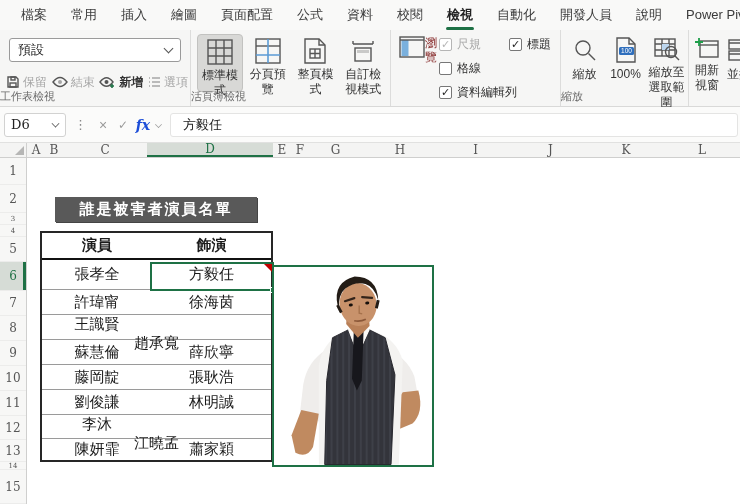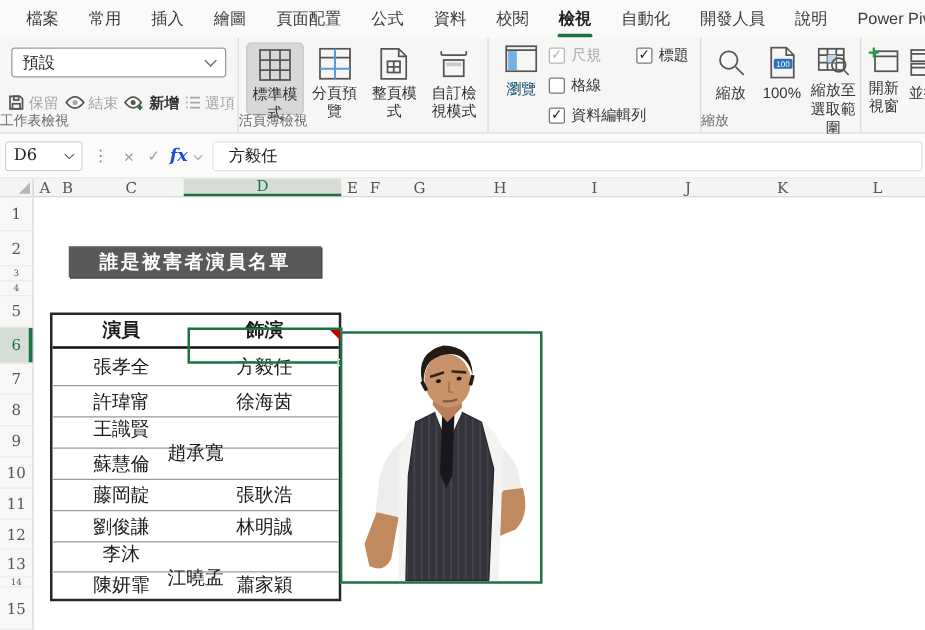--- a/index.html
+++ b/index.html
@@ -40,22 +40,22 @@
 
   
   .g-views { width:200px; display:flex; padding:4px 4px 14px 6px; gap:2px; }
   .bigbtn { width:48px; display:flex; flex-direction:column; align-items:center; padding-top:4px;
             border-radius:4px; font-size:12px; color:#333; text-align:center; line-height:1.25; }
   .bigbtn .bicon { width:28px; height:28px; display:flex; align-items:center; justify-content:center; margin-bottom:3px; }
   .bigbtn.selected { background:#d8d8d6; border:1px solid #c2c2c0; }
 
   
   .g-show { width:170px; }
-  .navbtn { position:absolute; top:6px; left:8px; width:36px; display:flex; flex-direction:column;
-            align-items:center; font-size:12px; color:#0c4a6e; line-height:1.2; text-align:center; }
+  .navbtn { position:absolute; top:6px; left:8px; width:36px; display:flex; flex-direction:row;
+            align-items:center; font-size:12px; color:#7f1d1d; line-height:1.2; text-align:center; }
   .navbtn .bicon { margin-bottom:3px; }
   .chk-col1 { position:absolute; left:48px; top:6px; display:flex; flex-direction:column; gap:7px; }
   .chk-col2 { position:absolute; left:118px; top:6px; }
   .chkrow { display:flex; align-items:center; gap:5px; font-size:12px; color:#333; white-space:nowrap; }
   .chkrow.disabled { color:#a8a8a8; }
   .box { width:13px; height:13px; border:1px solid #777; background:#fff; border-radius:2px;
          display:flex; align-items:center; justify-content:center; font-size:11px; color:#222; line-height:1; }
   .chkrow.disabled .box { border-color:#b5b5b5; color:#b5b5b5; }
 
   
@@ -94,21 +94,21 @@
   .rowh.selected { background:#d6dcd6; color:var(--green); box-shadow:inset -3px 0 0 var(--green); }
   .canvas { position:absolute; left:27px; top:15px; width:713px; height:346px; background:#fff; overflow:hidden; }
 
   
   .sheet-title { position:absolute; left:28px; top:39px; width:202px; height:25px; background:#595959;
                  color:#fff; font-family:"DejaVu Serif",serif; font-weight:bold; font-size:15px;
                  display:flex; align-items:center; justify-content:center; letter-spacing:2px;
                  box-shadow:1px 1px 0 #444; }
 
   
-  .cast-table { position:absolute; left:13px; top:92px; width:233px; border:2px solid #262626;
+  .cast-table { position:absolute; left:13px; top:73px; width:233px; border:2px solid #262626;
                 background:#fff; font-family:"DejaVu Serif",serif; }
   .trow { display:flex; }
   .trow .c1 { width:110px; } .trow .c2 { flex:1; }
   .tcell { display:flex; align-items:center; justify-content:center; font-size:15px; color:#1a1a1a; font-weight:500; }
   .thead { height:27px; border-bottom:2.5px solid #111; }
   .thead .tcell { font-weight:bold; font-size:15px; }
   .trow.body + .trow.body { border-top:1px solid #9a9a9a; }
 
   
   .sel-cell { position:absolute; left:123px; top:104px; width:124px; height:29px;
@@ -391,20 +391,21 @@
             <div class="trow body" style="height: 25px;">
               <div class="tcell c1">許瑋甯</div>
               <div class="tcell c2">徐海茵</div>
             </div>
             <div class="trow body" style="height: 25px; flex-direction: column;">
               <div class="tcell c1">王識賢</div>
               <div class="tcell c2">趙承寬</div>
             </div>
             <div class="trow body" style="height: 25px;">
               <div class="tcell c1">蘇慧倫</div>
+              <div class="tcell c2">薛欣寧</div>
             </div>
             <div class="trow body" style="height: 25px;">
               <div class="tcell c1">藤岡靛</div>
               <div class="tcell c2">張耿浩</div>
             </div>
             <div class="trow body" style="height: 25px;">
               <div class="tcell c1">劉俊謙</div>
               <div class="tcell c2">林明誠</div>
             </div>
             <div class="trow body" style="height: 24px; flex-direction: column;">

